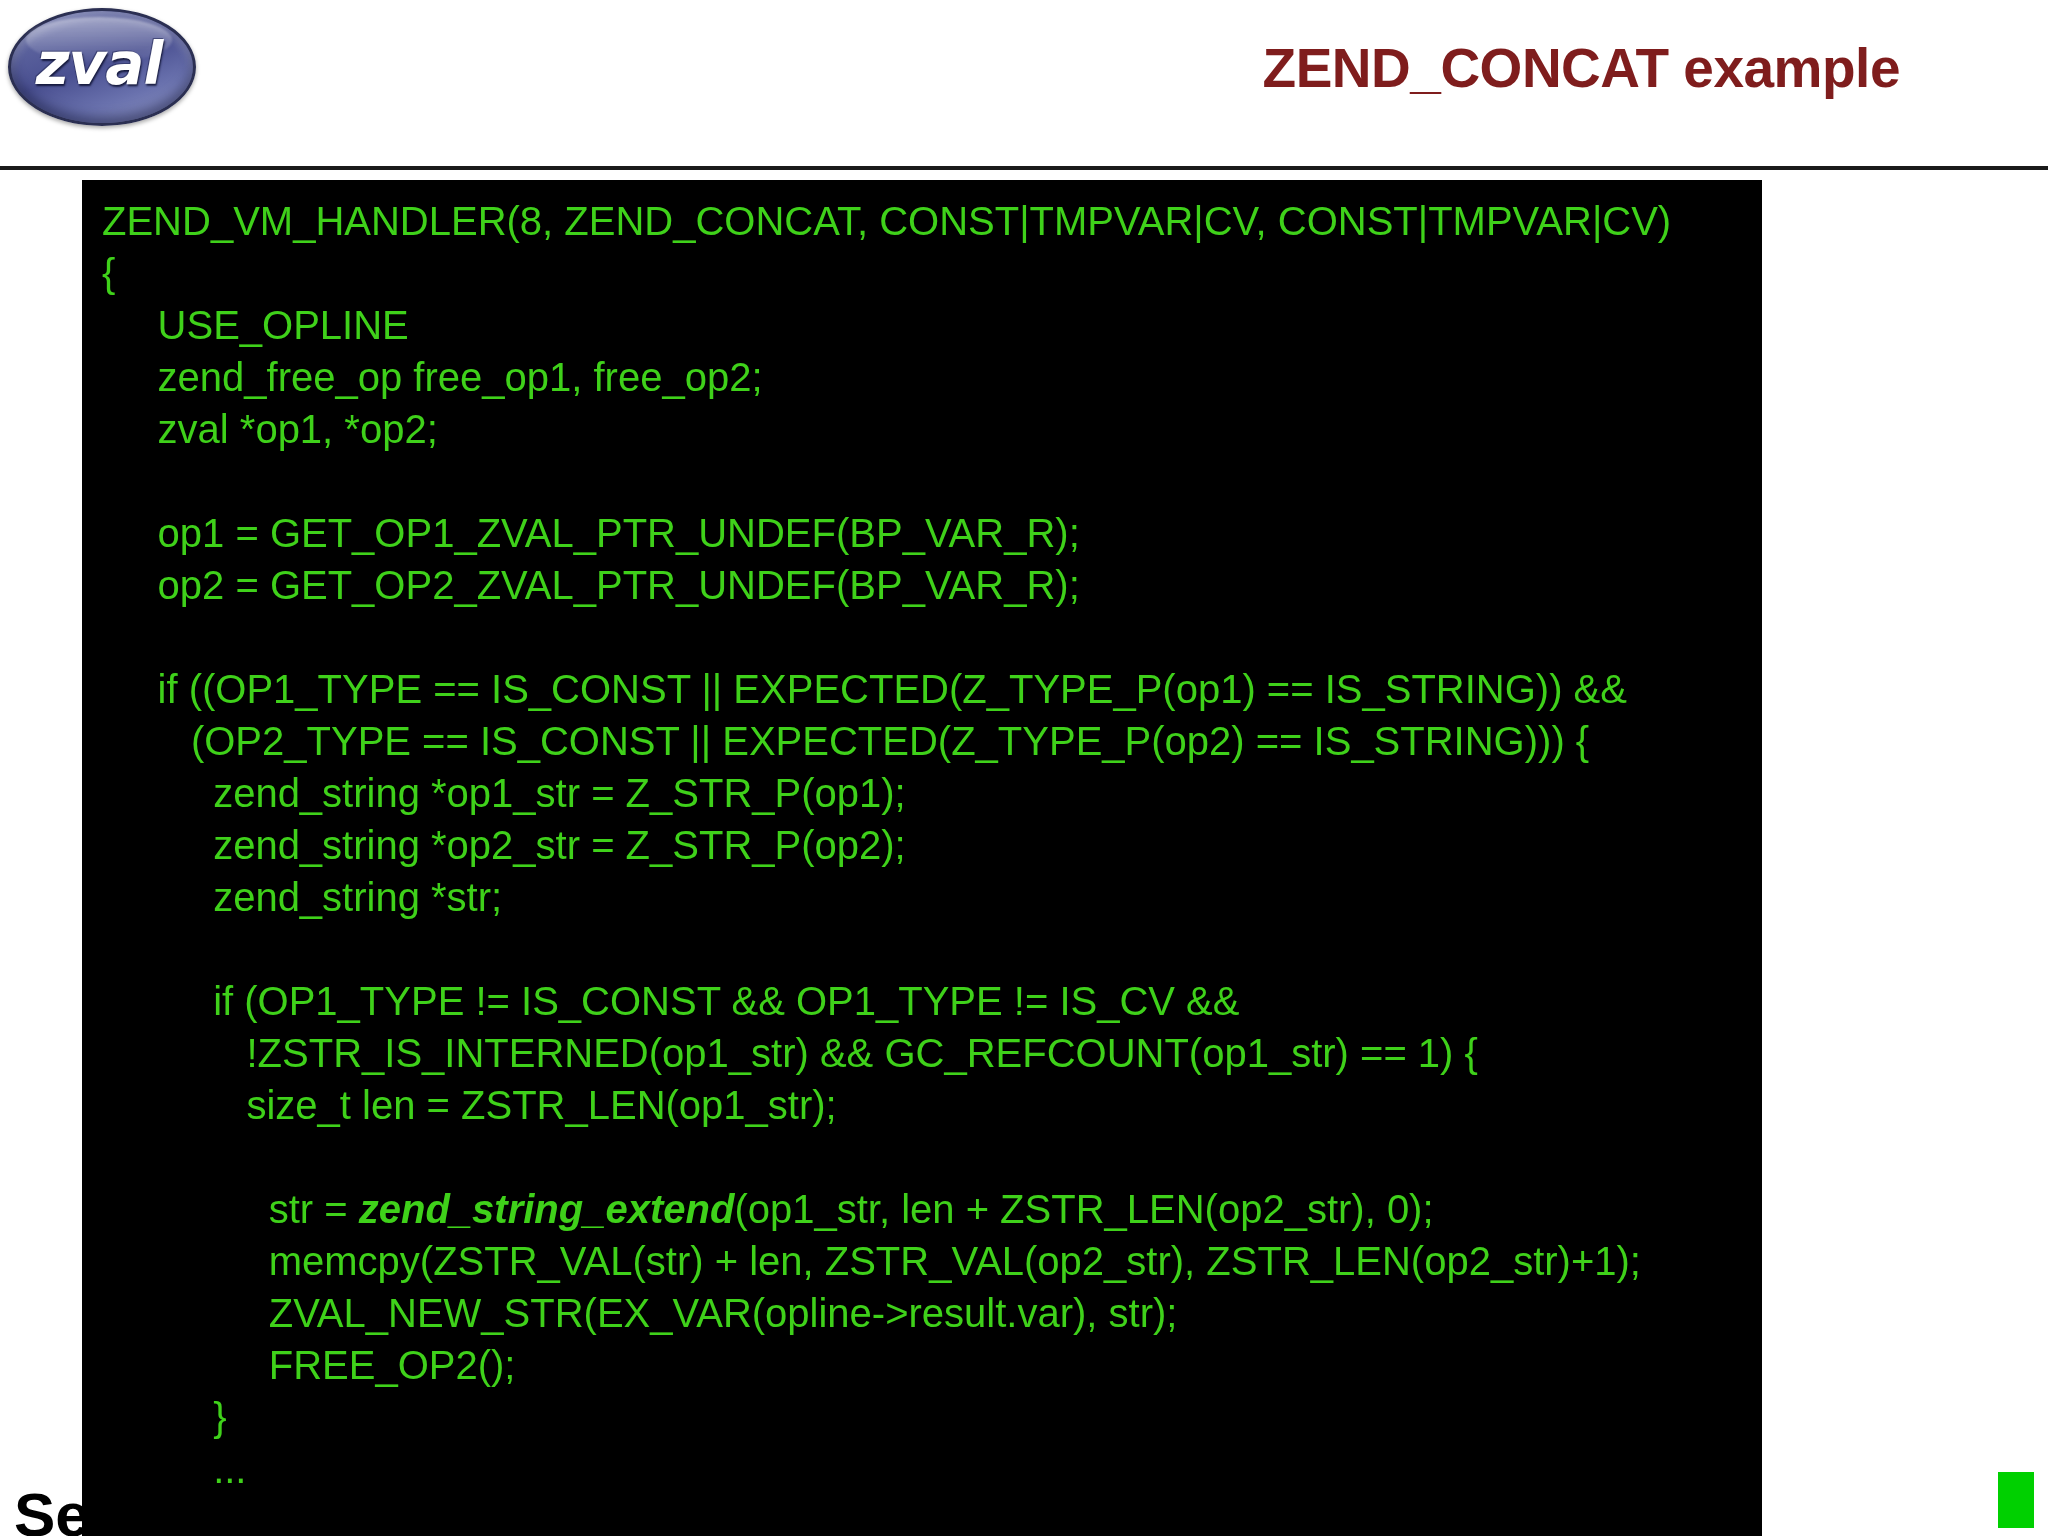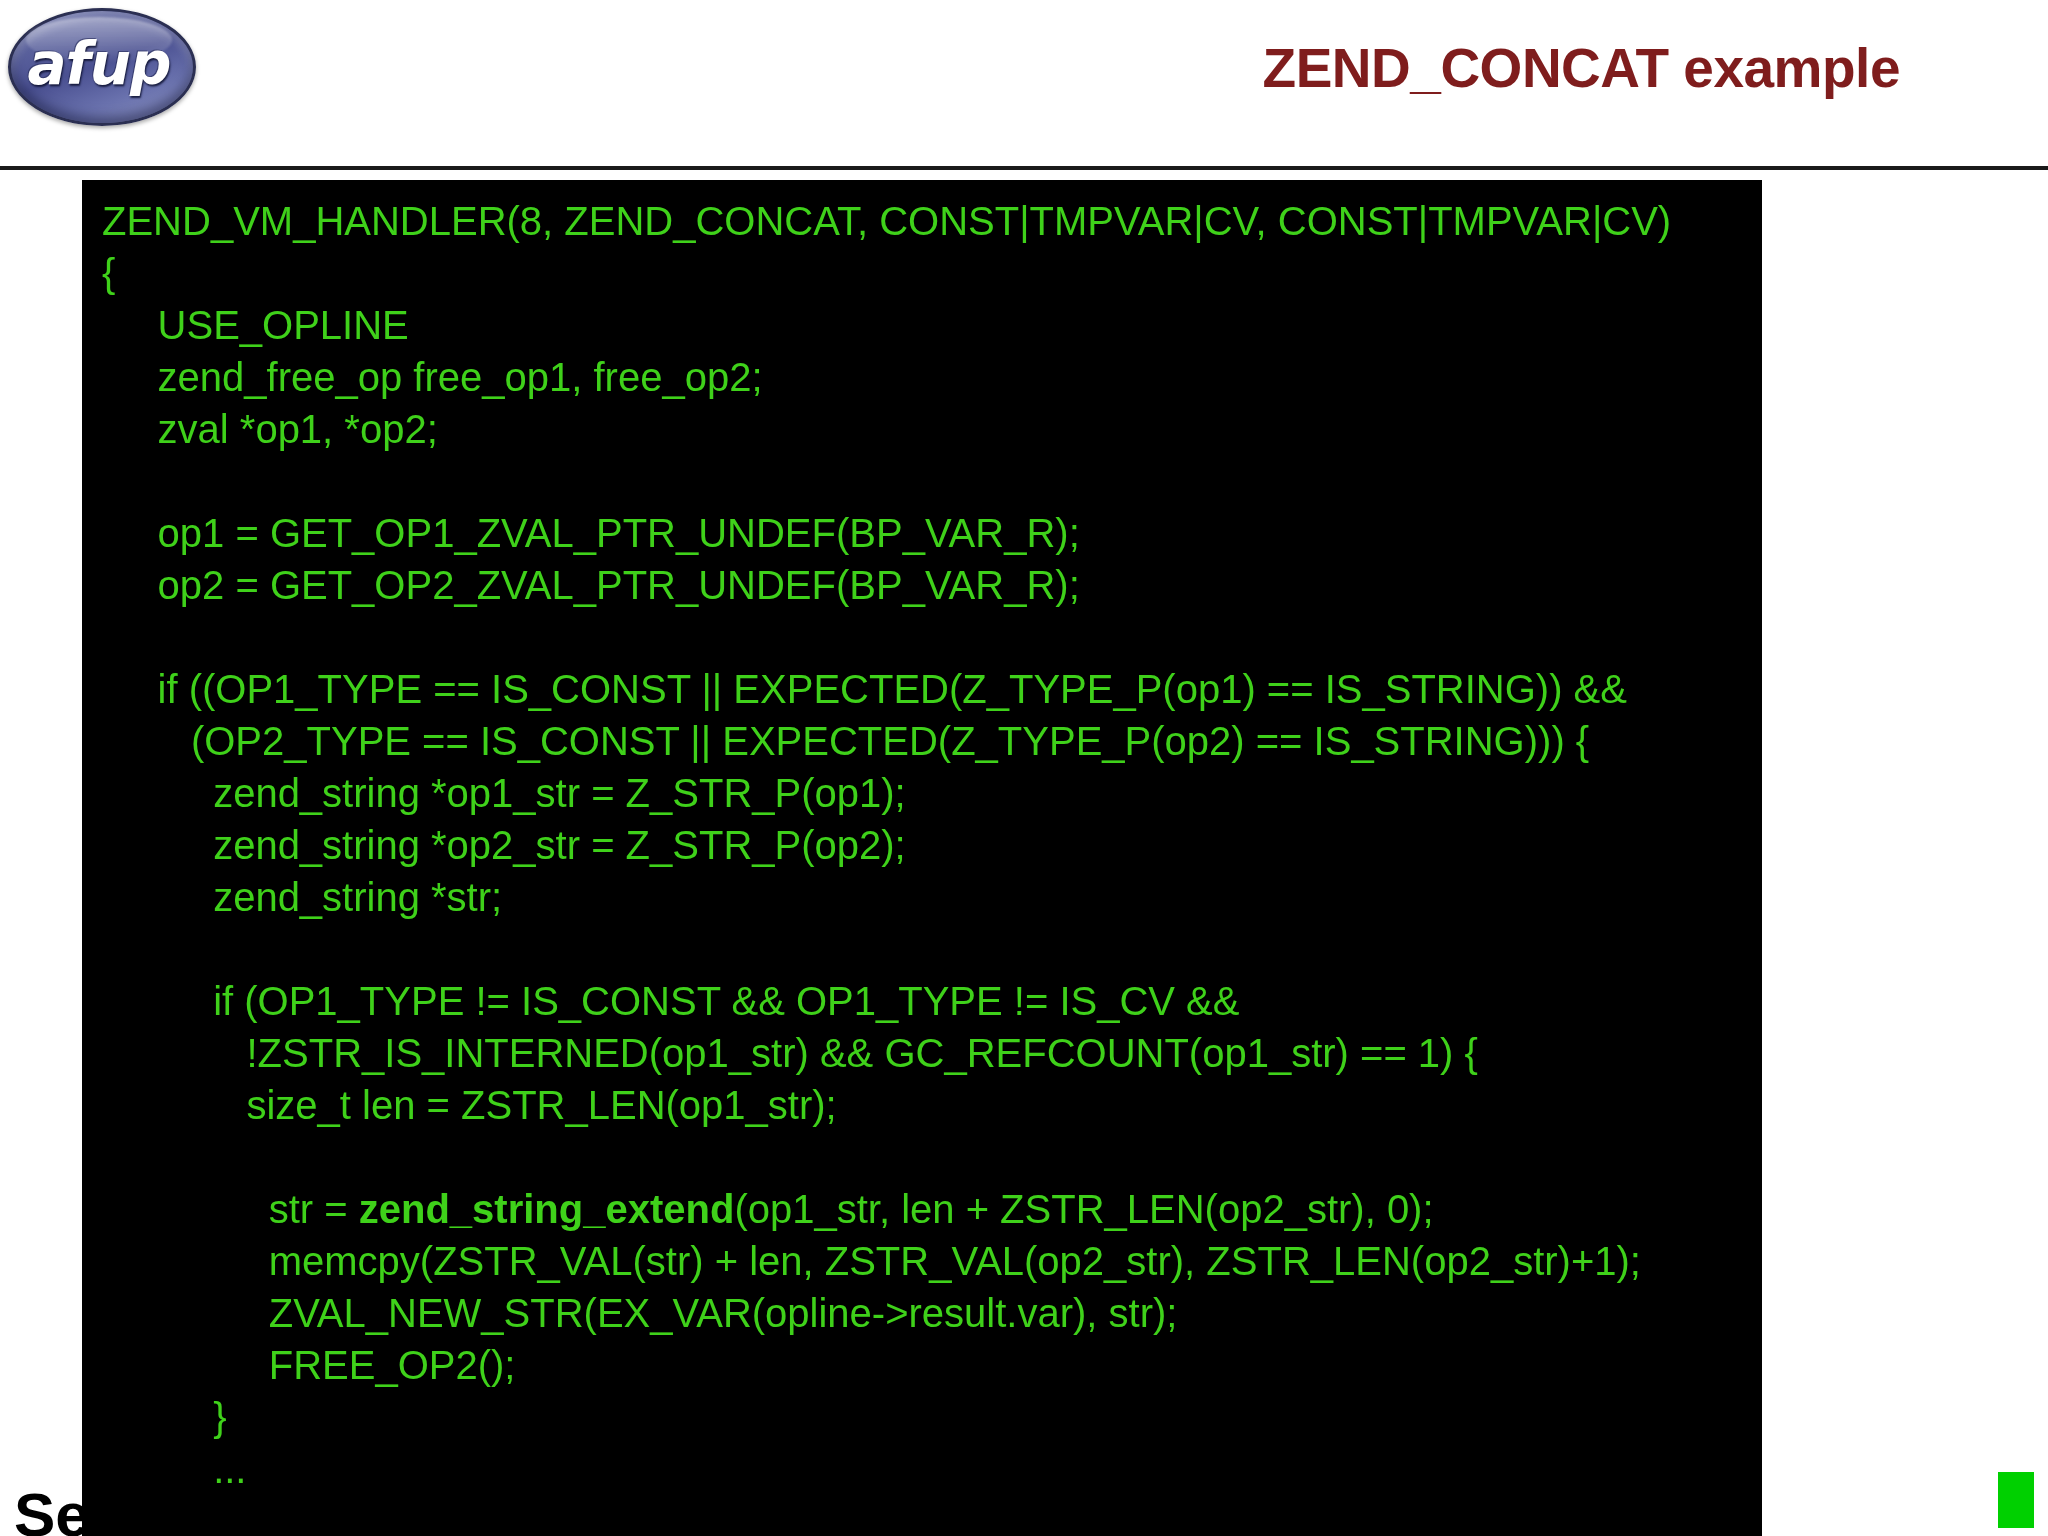--- a/index.html
+++ b/index.html
@@ -120,21 +120,21 @@
     color: #3fd11a;
     white-space: pre;
     padding-left: 20px;
   }
   .code-line {
     height: 52px;
     white-space: pre;
     color: #3fd11a;
   }
   .code-line.blank { color: transparent; }
-  .kw-bold { font-weight: bold; }
+  .kw-bold { font-weight: bold; font-style: italic; }
 
   
   .bottom-label {
     position: absolute;
     left: 14px;
     bottom: -10px;
     font-family: "Liberation Sans", sans-serif;
     font-weight: bold;
     font-size: 62px;
     line-height: 62px;
@@ -156,21 +156,21 @@
 </head>
 <body>
 
 <div class="slide">
 
   <div class="header">
 
     <div class="logo">
       <div class="logo-ellipse"></div>
       <div class="logo-gloss"></div>
-      <div class="logo-text">afup</div>
+      <div class="logo-text">zval</div>
     </div>
 
     <div class="slide-title">ZEND_CONCAT example</div>
 
     <div class="header-rule"></div>
   </div>
 
   <div class="code-panel">
     <div class="code-body" id="code-body"><div class="code-line">ZEND_VM_HANDLER(8, ZEND_CONCAT, CONST|TMPVAR|CV, CONST|TMPVAR|CV)</div><div class="code-line">{</div><div class="code-line">     USE_OPLINE</div><div class="code-line">     zend_free_op free_op1, free_op2;</div><div class="code-line">     zval *op1, *op2;</div><div class="code-line blank">&nbsp;</div><div class="code-line">     op1 = GET_OP1_ZVAL_PTR_UNDEF(BP_VAR_R);</div><div class="code-line">     op2 = GET_OP2_ZVAL_PTR_UNDEF(BP_VAR_R);</div><div class="code-line blank">&nbsp;</div><div class="code-line">     if ((OP1_TYPE == IS_CONST || EXPECTED(Z_TYPE_P(op1) == IS_STRING)) &amp;&amp;</div><div class="code-line">        (OP2_TYPE == IS_CONST || EXPECTED(Z_TYPE_P(op2) == IS_STRING))) {</div><div class="code-line">          zend_string *op1_str = Z_STR_P(op1);</div><div class="code-line">          zend_string *op2_str = Z_STR_P(op2);</div><div class="code-line">          zend_string *str;</div><div class="code-line blank">&nbsp;</div><div class="code-line">          if (OP1_TYPE != IS_CONST &amp;&amp; OP1_TYPE != IS_CV &amp;&amp;</div><div class="code-line">             !ZSTR_IS_INTERNED(op1_str) &amp;&amp; GC_REFCOUNT(op1_str) == 1) {</div><div class="code-line">             size_t len = ZSTR_LEN(op1_str);</div><div class="code-line blank">&nbsp;</div><div class="code-line"><span>               str = </span><span class="kw-bold">zend_string_extend</span><span>(op1_str, len + ZSTR_LEN(op2_str), 0);</span></div><div class="code-line">               memcpy(ZSTR_VAL(str) + len, ZSTR_VAL(op2_str), ZSTR_LEN(op2_str)+1);</div><div class="code-line">               ZVAL_NEW_STR(EX_VAR(opline-&gt;result.var), str);</div><div class="code-line">               FREE_OP2();</div><div class="code-line">          }</div><div class="code-line">          ...</div></div>
   </div>

